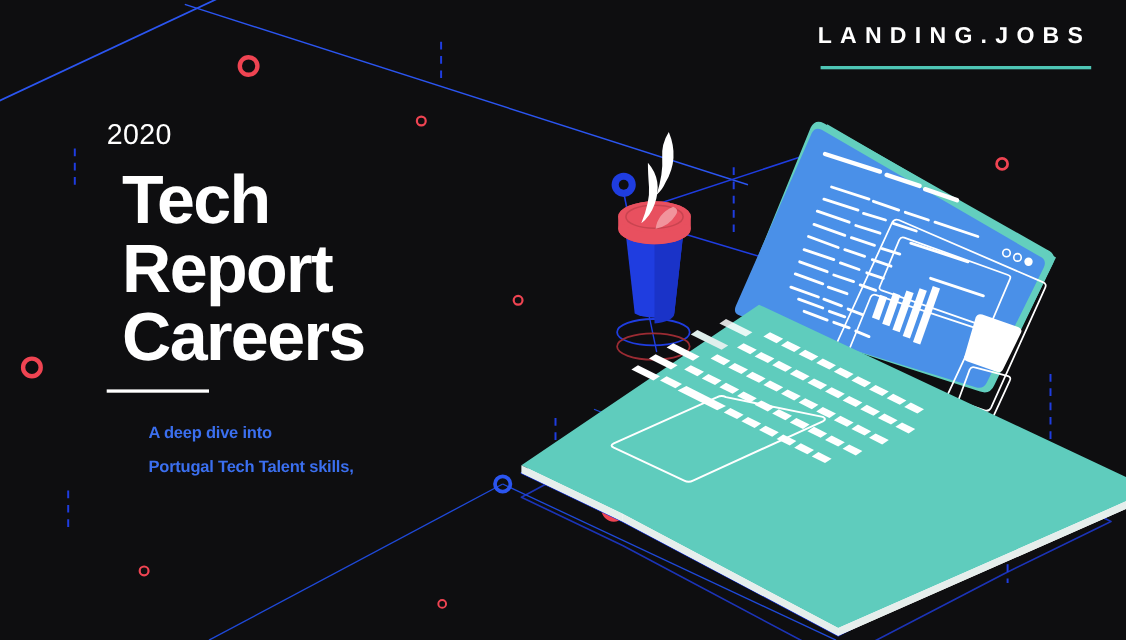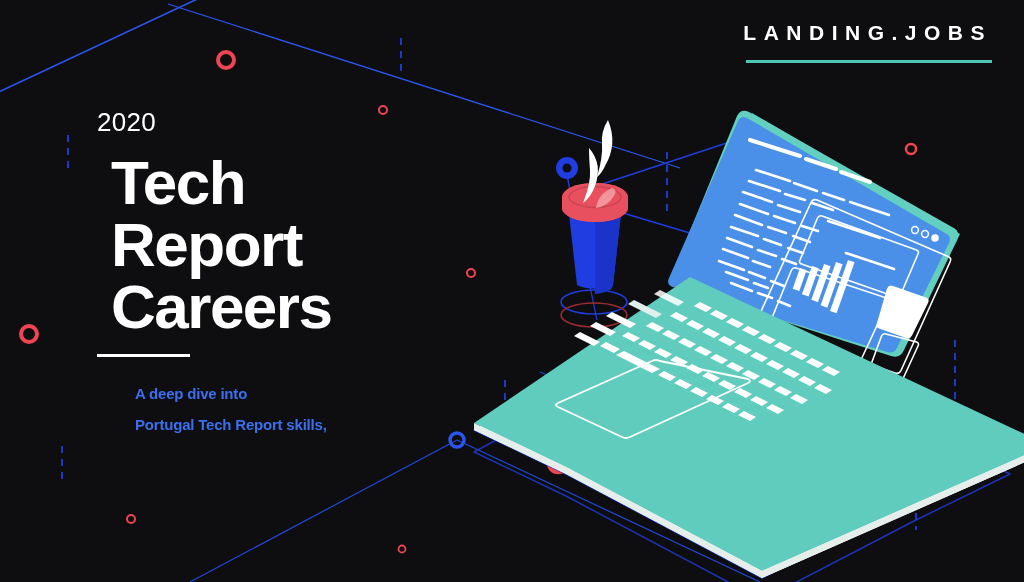--- a/index.html
+++ b/index.html
@@ -354,16 +354,16 @@
   <h1 id="report-title" class="content">
     <span class="tline">Tech</span>
     <span class="tline">Report</span>
     <span class="tline">Careers</span>
   </h1>
 
   <div id="title-rule" class="content"></div>
 
   <div id="subtitle" class="content">
     <span class="sline">A deep dive into</span>
-    <span class="sline">Portugal Tech Report skills,</span>
+    <span class="sline">Portugal Tech Talent skills,</span>
   </div>
 
 </div>
 
 </body></html>

